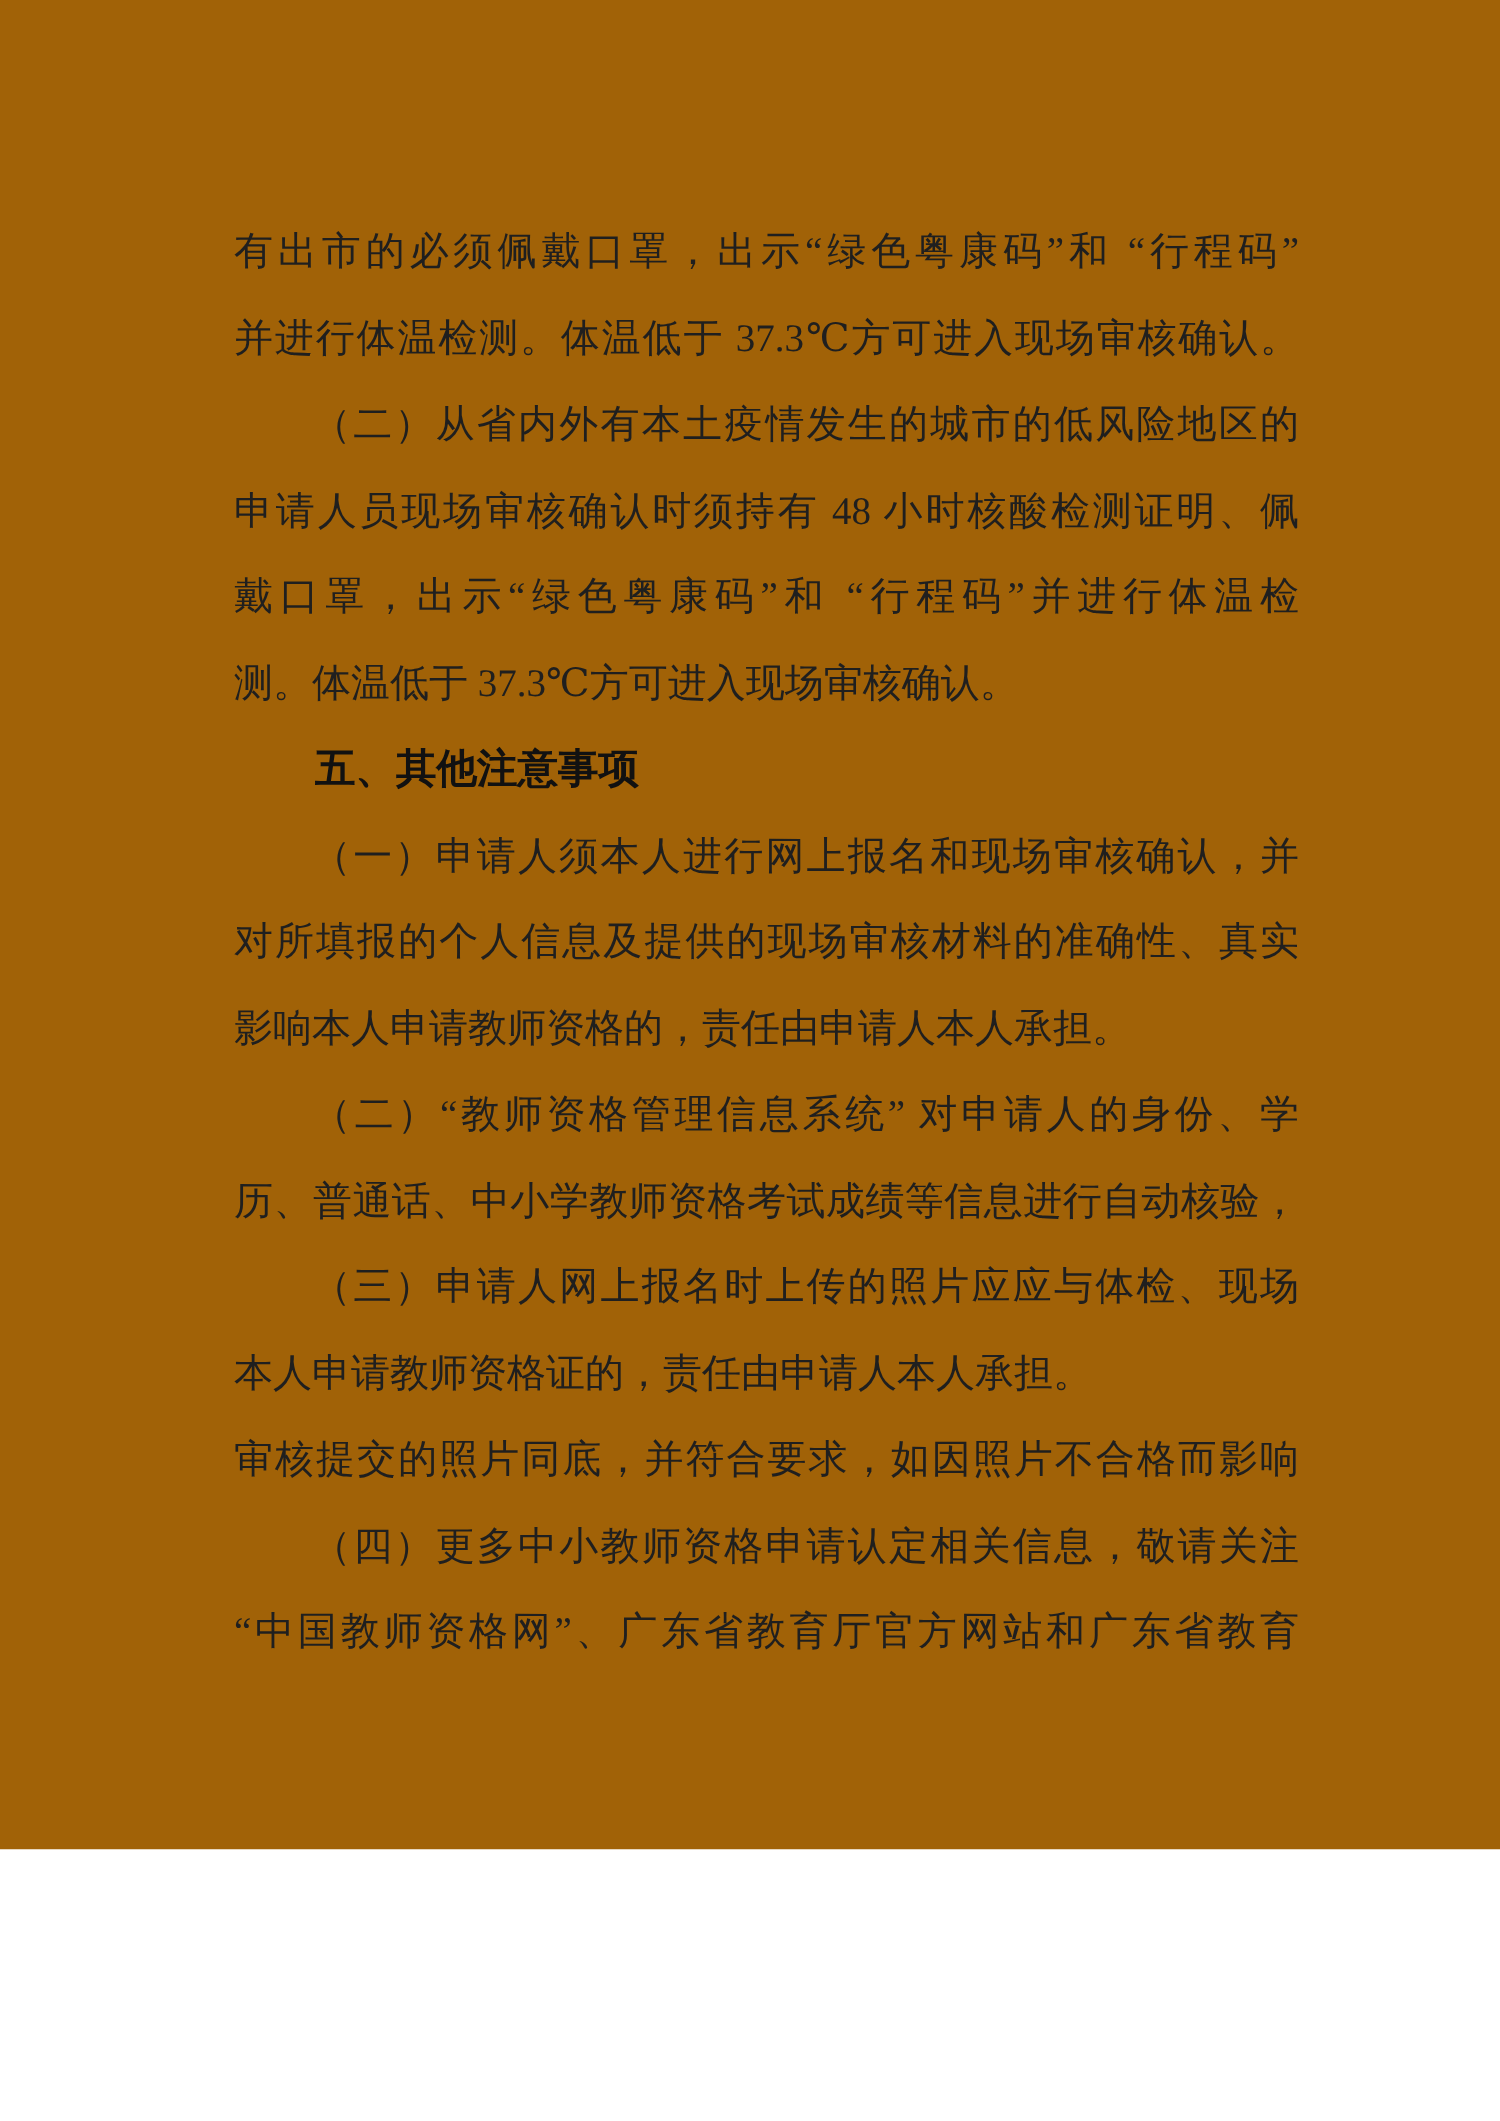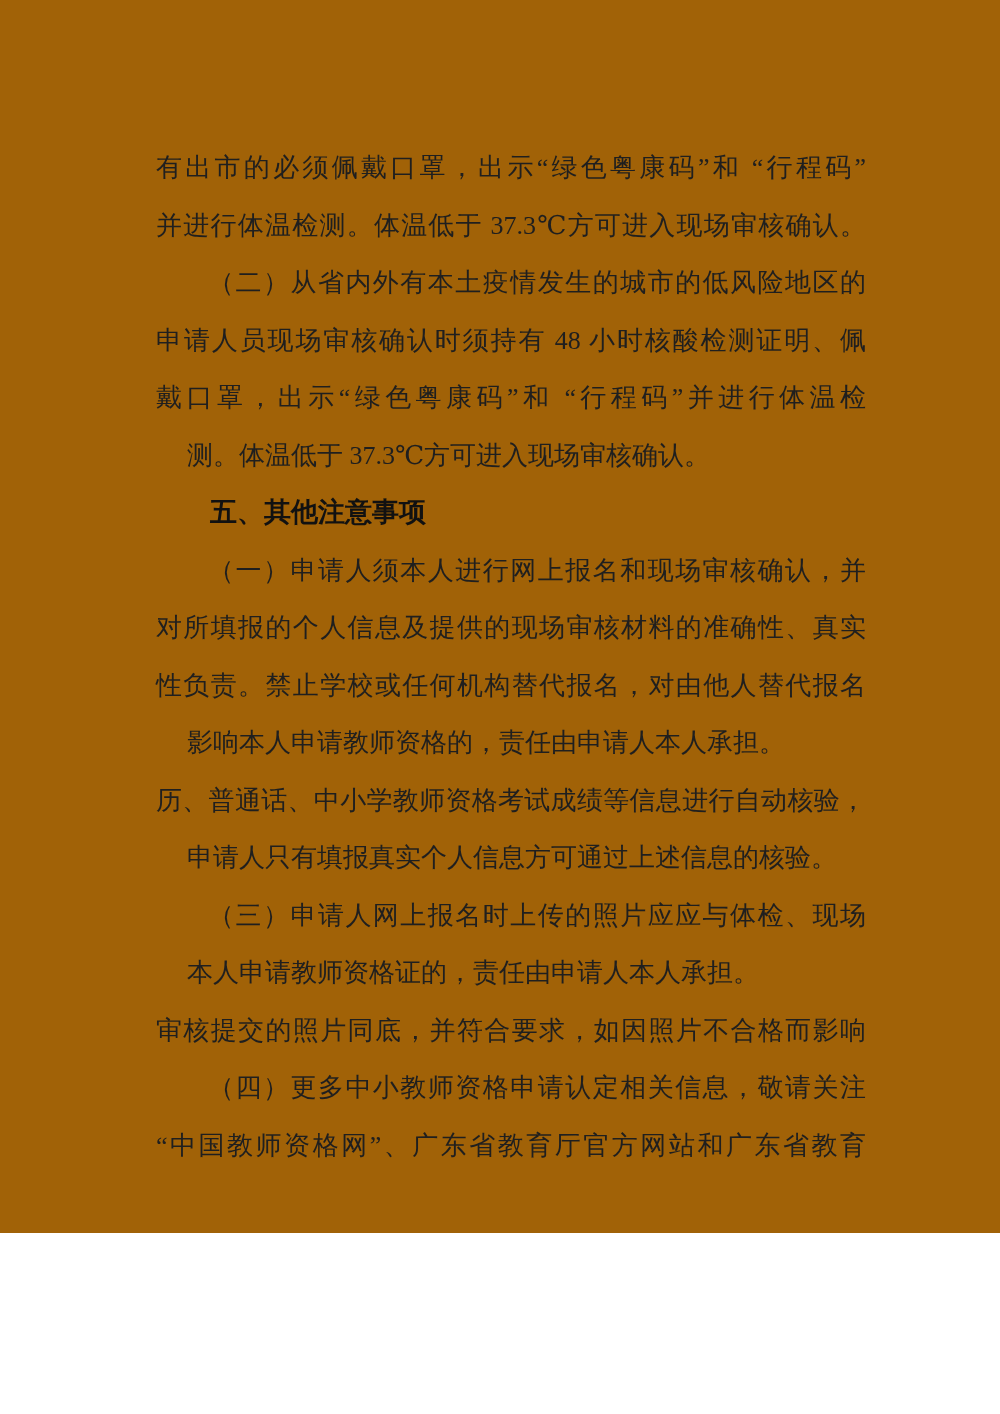--- a/index.html
+++ b/index.html
@@ -30,21 +30,20 @@
     color: #1f1f1f;
   }
   .j {
     white-space: normal;
     text-align: justify;
     text-align-last: justify;
   }
   .end {
     text-align: left;
     text-align-last: left;
-    margin-left: 31px;
   }
   .ind {
     text-indent: 2em;
   }
   .heading {
     font-family: "Liberation Sans", "DejaVu Sans", sans-serif;
     font-weight: 700;
     font-size: 27px;
     color: #111111;
     text-align: right;
@@ -69,24 +68,23 @@
   <div class="doc">
     <div class="line j">有出市的必须佩戴口罩，出示“绿色粤康码”和 “行程码”</div>
     <div class="line j">并进行体温检测。体温低于 37.3℃方可进入现场审核确认。</div>
     <div class="line j ind">（二）从省内外有本土疫情发生的城市的低风险地区的</div>
     <div class="line j">申请人员现场审核确认时须持有 48 小时核酸检测证明、佩</div>
     <div class="line j">戴口罩，出示“绿色粤康码”和 “行程码”并进行体温检</div>
     <div class="line end">测。体温低于 37.3℃方可进入现场审核确认。</div>
     <div class="line heading ind">五、其他注意事项</div>
     <div class="line j ind">（一）申请人须本人进行网上报名和现场审核确认，并</div>
     <div class="line j">对所填报的个人信息及提供的现场审核材料的准确性、真实</div>
-    <div class="line j">性负责。禁止学校或任何机构替代报名，对由他人替代报名</div>
     <div class="line end">影响本人申请教师资格的，责任由申请人本人承担。</div>
+    <div class="line j ind">（二）“教师资格管理信息系统” 对申请人的身份、学</div>
     <div class="line j">历、普通话、中小学教师资格考试成绩等信息进行自动核验，</div>
-    <div class="line end">申请人只有填报真实个人信息方可通过上述信息的核验。</div>
     <div class="line j ind">（三）申请人网上报名时上传的照片应应与体检、现场</div>
     <div class="line end">本人申请教师资格证的，责任由申请人本人承担。</div>
     <div class="line j">审核提交的照片同底，并符合要求，如因照片不合格而影响</div>
     <div class="line j ind">（四）更多中小教师资格申请认定相关信息，敬请关注</div>
     <div class="line j">“中国教师资格网”、广东省教育厅官方网站和广东省教育</div>
   </div>
 
   <div class="page-number">– 14 –</div>
 </div>
 

